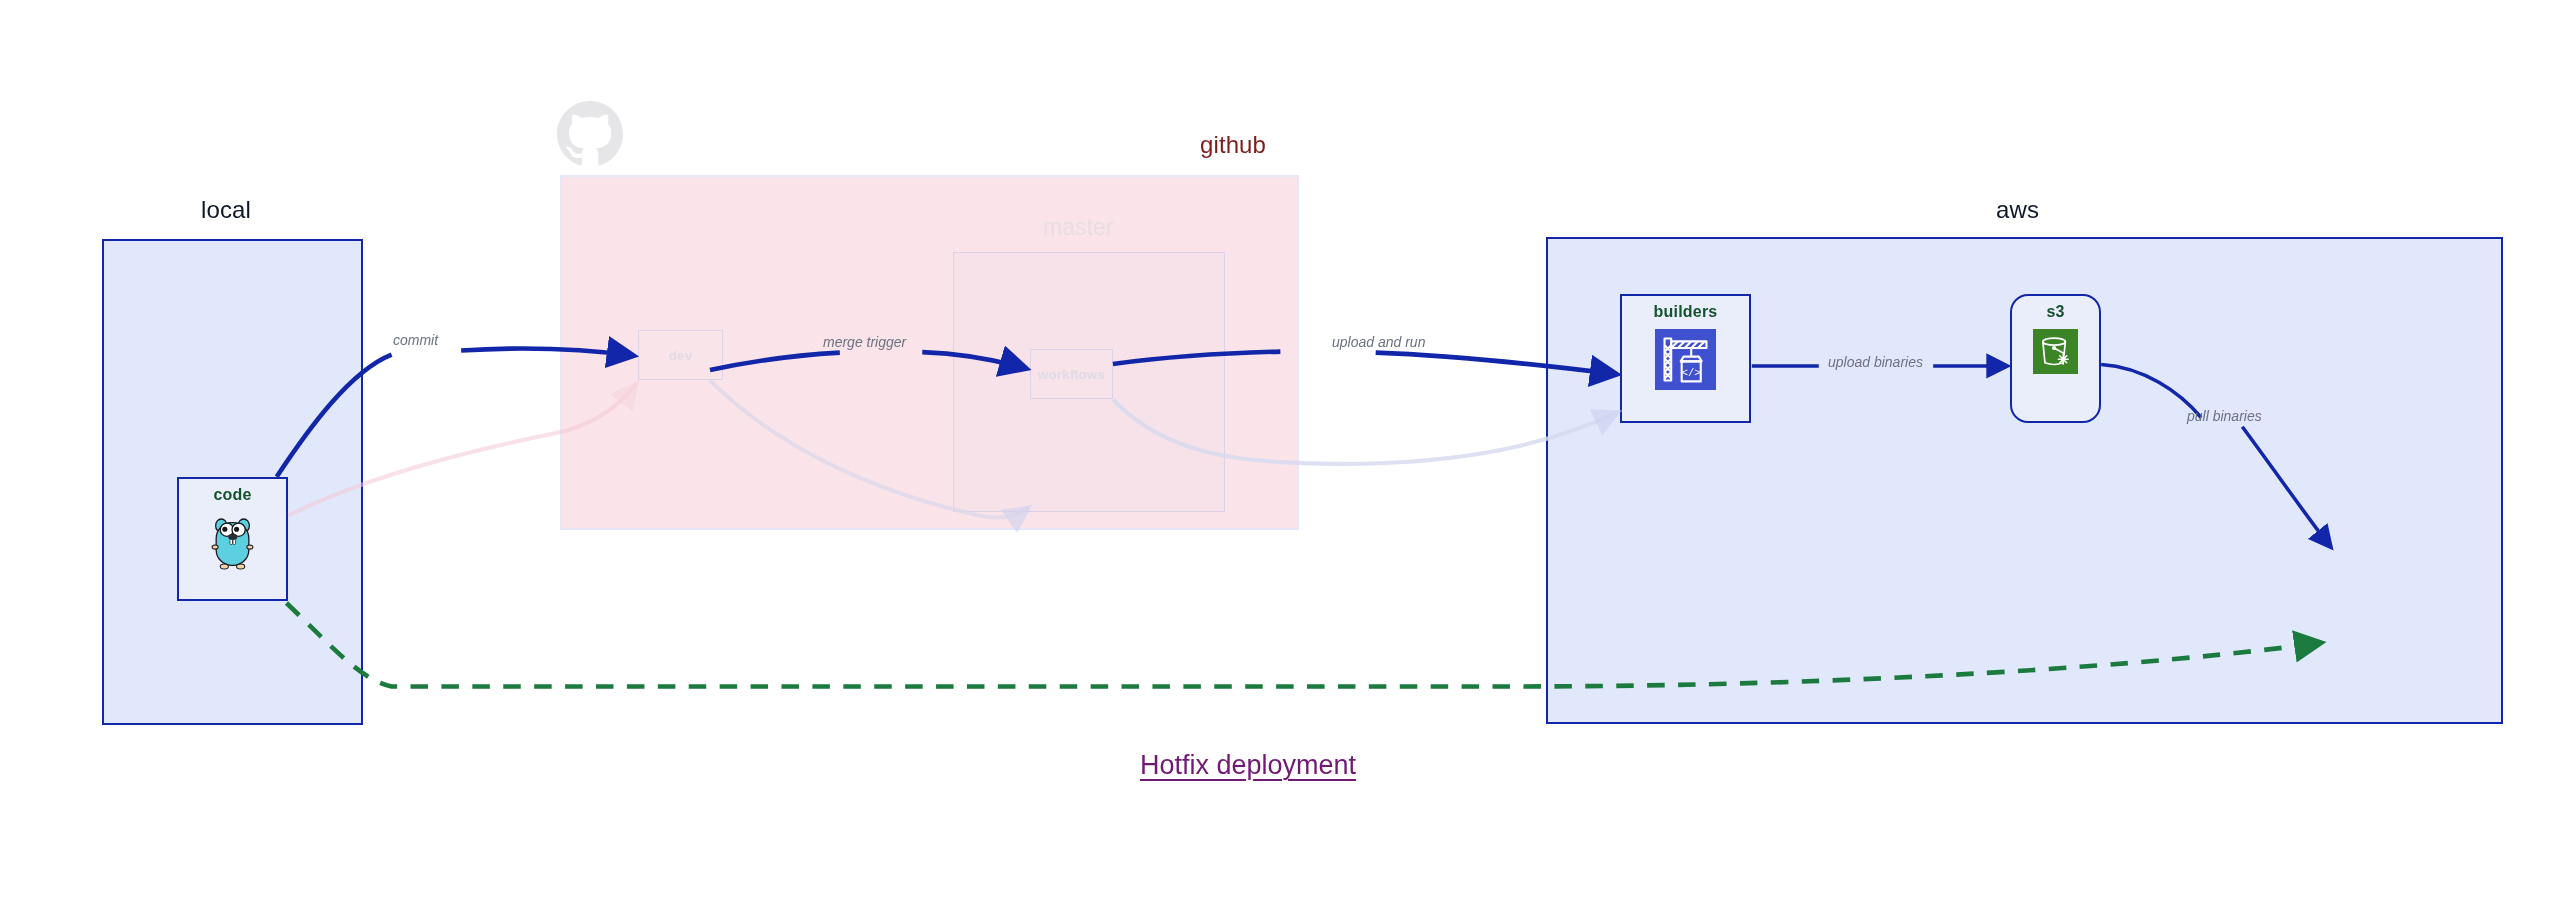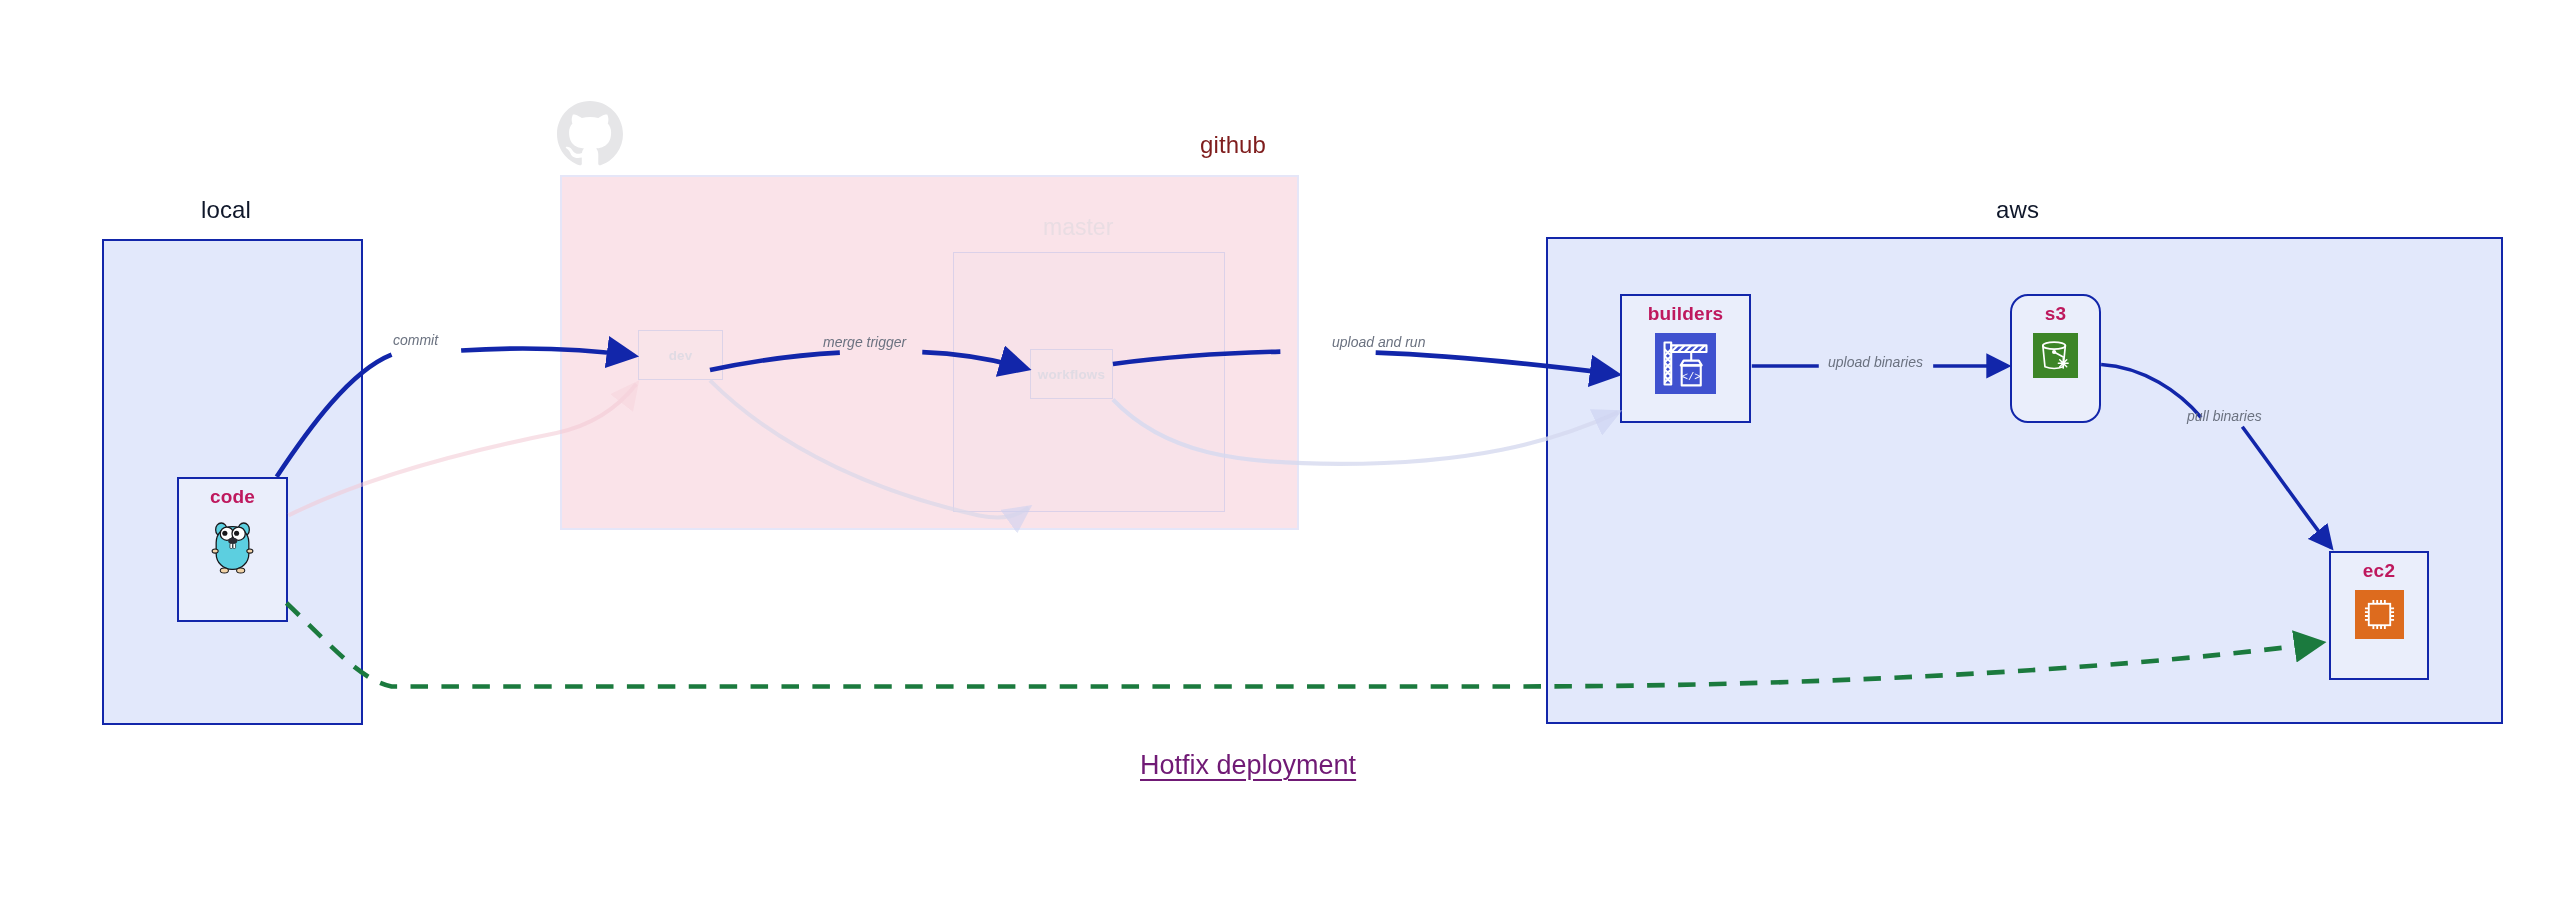--- a/index.html
+++ b/index.html
@@ -71,23 +71,23 @@
   .node {
     position: absolute;
     box-sizing: border-box;
     background: #eaeefb;
     border: 2.6px solid #1226aa;
     display: flex;
     flex-direction: column;
     align-items: center;
   }
   .node-label {
-    font-size: 19px;
+    font-size: 16px;
     font-weight: bold;
-    color: #be185d;
+    color: #14532d;
     margin-top: 7.2px;
     white-space: nowrap;
     letter-spacing: 0.2px;
   }
   .node-icon {
     margin-top: 8.2px;
   }
 
   
   .node-faded {
@@ -159,21 +159,21 @@
     <span class="node-label">dev</span>
   </div>
 
   <div class="node-faded" style="left:1030px; top:349px; width:83px; height:50px;">
     <span class="node-label">workflows</span>
   </div>
 
   <div class="group group-local" style="left:102px; top:239px; width:261px; height:486px;"></div>
   <div class="group-title" style="left:201px; top:196px;">local</div>
 
-  <div class="node" style="left:177px; top:477px; width:111px; height:145px;">
+  <div class="node" style="left:177px; top:477px; width:111px; height:124px;">
     <span class="node-label">code</span>
     <span class="node-icon">
       <svg width="49" height="62" viewBox="0 0 96 120">
 
         <ellipse cx="26" cy="26" rx="11" ry="13" fill="#5ccfe0" stroke="#18181b" stroke-width="2.5"></ellipse>
         <ellipse cx="70" cy="26" rx="11" ry="13" fill="#5ccfe0" stroke="#18181b" stroke-width="2.5"></ellipse>
 
         <rect x="16" y="20" width="64" height="84" rx="31" fill="#5ccfe0" stroke="#18181b" stroke-width="2.5"></rect>
 
         <circle cx="37" cy="34" r="13" fill="#ffffff" stroke="#18181b" stroke-width="2.5"></circle>
@@ -236,35 +236,20 @@
           <circle cx="30" cy="27" r="1.8" fill="#ffffff"></circle>
 
           <g stroke-width="2">
             <path d="M43 36 L43 50 M36 43 L50 43 M38 38 L48 48 M48 38 L38 48"></path>
           </g>
         </g>
       </svg>
     </span>
   </div>
 
-  <div class="node" style="left:2329px; top:551px; width:100px; height:129px;">
-    <span class="node-label">ec2</span>
-    <span class="node-icon">
-      <svg width="49" height="49" viewBox="0 0 64 64">
-        <rect x="0" y="0" width="64" height="64" fill="#dd6b1e"></rect>
-        <g stroke="#ffffff" stroke-width="2.4" fill="none">
-          <rect x="18" y="18" width="28" height="28"></rect>
-          <path d="M13 24 L18 24 M13 29 L18 29 M13 34 L18 34 M13 39 L18 39
-                   M46 24 L51 24 M46 29 L51 29 M46 34 L51 34 M46 39 L51 39
-                   M24 13 L24 18 M29 13 L29 18 M34 13 L34 18 M39 13 L39 18
-                   M24 46 L24 51 M29 46 L29 51 M34 46 L34 51 M39 46 L39 51"></path>
-        </g>
-      </svg>
-    </span>
-  </div>
 
   <svg class="layer" viewBox="0 0 5054 1750" width="2604" height="902">
     <defs>
       <marker id="ah-blue" viewBox="0 0 12 12" refX="10" refY="6" markerWidth="7" markerHeight="7" orient="auto-start-reverse">
         <path d="M0 0 L12 6 L0 12 z" fill="#1226aa"></path>
       </marker>
       <marker id="ah-green" viewBox="0 0 12 12" refX="10" refY="6" markerWidth="7" markerHeight="7" orient="auto-start-reverse">
         <path d="M0 0 L12 6 L0 12 z" fill="#1b7a3e"></path>
       </marker>
       <marker id="ah-pinkfade" viewBox="0 0 12 12" refX="10" refY="6" markerWidth="7" markerHeight="7" orient="auto-start-reverse">

